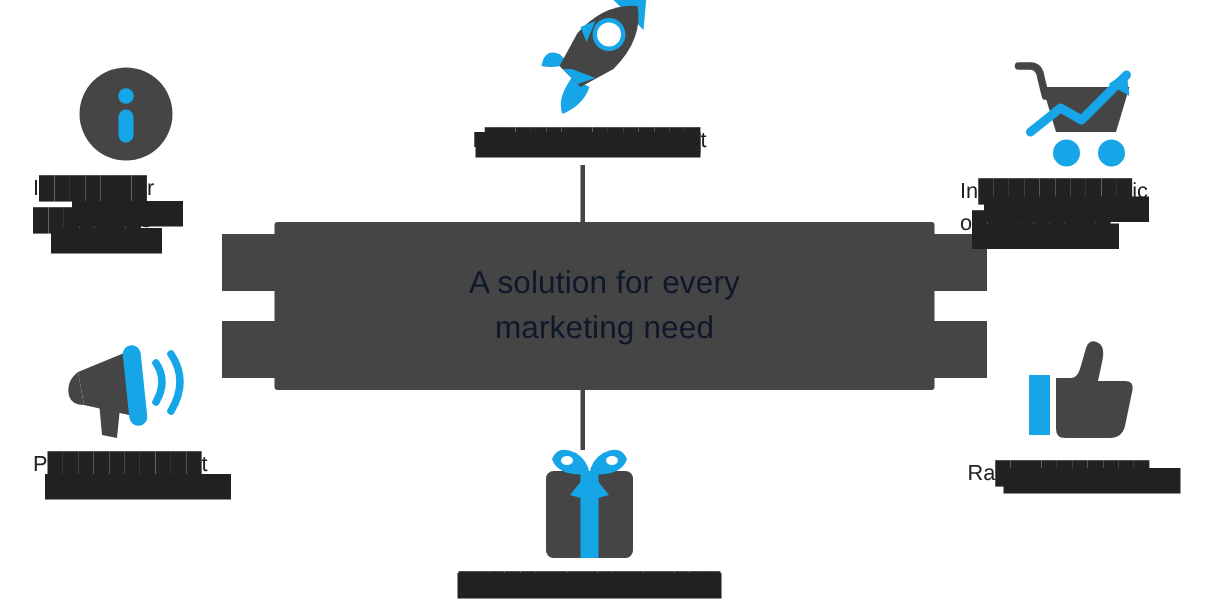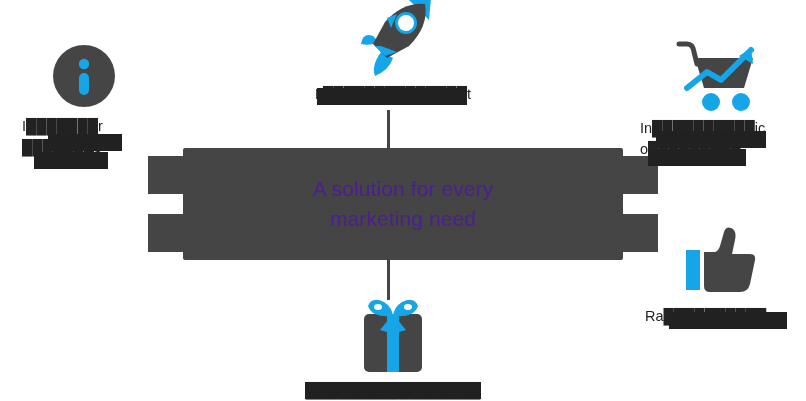--- a/index.html
+++ b/index.html
@@ -53,21 +53,21 @@
 
   .hub-text {
     position: absolute;
     left: 35px;
     top: 0;
     width: 440px;
     height: 112px;
     display: flex;
     align-items: center;
     justify-content: center;
-    color: #4c1d95;
+    color: #0f172a;
     font-size: 21px;
     line-height: 1.42;
     text-align: center;
     letter-spacing: 0.1px;
     white-space: pre-line;
   }
 
   
   .connector {
     position: absolute;
@@ -191,20 +191,39 @@
         <circle cx="38" cy="64" r="9" fill="#16A6E8"></circle>
         <circle cx="68" cy="64" r="9" fill="#16A6E8"></circle>
       </svg>
     </div>
     <div class="node-label">In██████████ic
 o█████████</div>
     <div class="redaction" style="left:16px; top:93px; width:110px; height:17px;"></div>
     <div class="redaction" style="left:8px;  top:111px; width:98px;  height:17px;"></div>
   </div>
 
+  <div class="node" id="node-promote">
+    <div class="icon-box" style="width:86px;height:70px;">
+      <svg width="86" height="70" viewBox="0 0 86 70">
+
+        <path d="M10 22 L44 8 L50 52 L14 44 Z" fill="#454545"></path>
+
+        <path d="M10 22 Q2 28 4 38 Q6 44 14 44 Z" fill="#454545"></path>
+
+        <path d="M24 42 L38 46 L36 66 L26 64 Z" fill="#454545"></path>
+
+        <rect x="42" y="4" width="12" height="54" rx="6" transform="rotate(-6 48 31)" fill="#16A6E8"></rect>
+
+        <path d="M62 16 Q70 28 62 42" fill="none" stroke="#16A6E8" stroke-width="5" stroke-linecap="round"></path>
+        <path d="M72 10 Q84 28 72 48" fill="none" stroke="#16A6E8" stroke-width="5" stroke-linecap="round"></path>
+      </svg>
+    </div>
+    <div class="node-label">P██████████t</div>
+    <div class="redaction" style="left:10px; top:90px; width:124px; height:17px;"></div>
+  </div>
 
   <div class="node" id="node-reward">
     <div class="icon-box" style="width:78px;height:80px;">
       <svg width="78" height="80" viewBox="0 0 78 80">
 
         <rect x="10" y="18" width="58" height="58" rx="5" fill="#454545"></rect>
 
         <rect x="33" y="18" width="12" height="58" fill="#16A6E8"></rect>
 
         <path d="M39 20 Q18 22 14 10 Q18 0 30 6 Q38 11 39 20 Z" fill="#16A6E8"></path>

